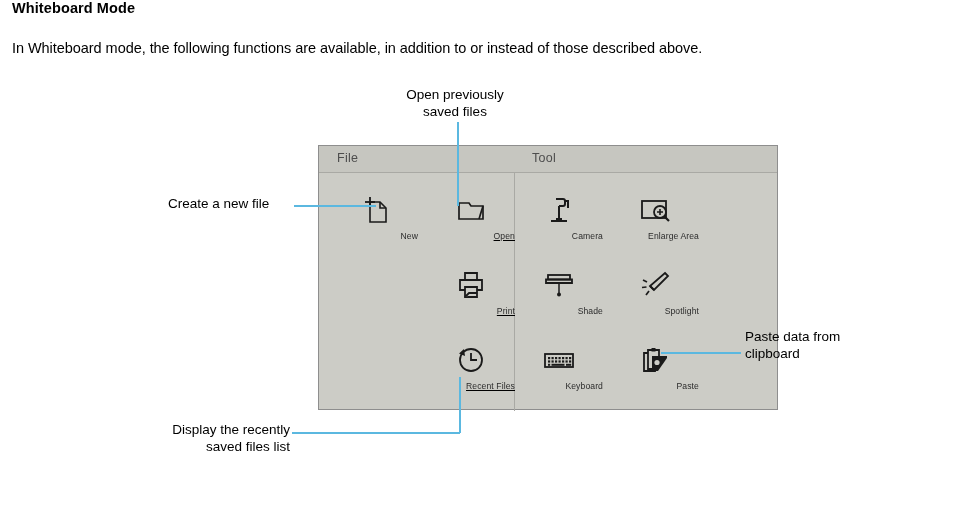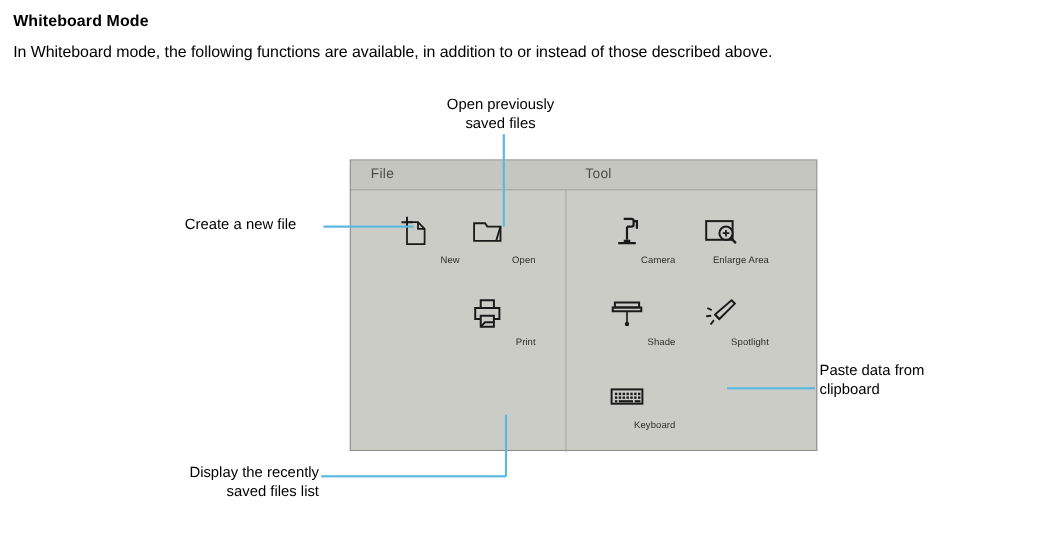--- a/index.html
+++ b/index.html
@@ -13,42 +13,42 @@
     position: relative;
     font-family: "Liberation Sans", sans-serif;
     color: #000000;
     overflow: hidden;
   }
 
   
   #page-title {
     position: absolute;
     left: 12px;
-    top: 12px;
+    top: 0;
     font-size: 14.5px;
     font-weight: bold;
     letter-spacing: 0.1px;
     white-space: nowrap;
   }
   #intro-text {
     position: absolute;
     left: 12px;
     top: 40px;
     font-size: 14.5px;
     font-weight: normal;
     white-space: nowrap;
     letter-spacing: -0.05px;
   }
 
   
   #menu-panel {
     position: absolute;
     left: 318px;
     top: 145px;
-    width: 425px;
+    width: 460px;
     height: 265px;
     background: #ccccc6;
     border: 1px solid #8e8e8e;
     box-sizing: border-box;
   }
   .panel-header {
     position: absolute;
     left: 0;
     top: 0;
     width: 100%;
@@ -100,22 +100,22 @@
     font-size: 8.6px;
     color: #2b2b2b;
     line-height: 10px;
     margin-top: 1px;
     letter-spacing: 0.1px;
     white-space: nowrap;
   }
 
   
   .col-0 { left: 11px;  }
-  .col-1 { left: 80px;  }
-  .col-2 { left: 207px; }
+  .col-1 { left: 108px; text-decoration: underline;  }
+  .col-2 { left: 196px; }
   .col-3 { left: 292px; }
   
   .row-0 { top: 17px;  }
   .row-1 { top: 92px;  }
   .row-2 { top: 167px; }
 
   
   .callout-text {
     position: absolute;
     font-size: 13.5px;
@@ -257,20 +257,30 @@
           <path d="M11 17 L15 21" stroke="#1a1a1a" stroke-width="1.8"></path>
           <path d="M8 13 L4 11" stroke="#1a1a1a" stroke-width="1.7"></path>
           <path d="M7.5 18 L3 18.5" stroke="#1a1a1a" stroke-width="1.7"></path>
           <path d="M10 22 L7 26" stroke="#1a1a1a" stroke-width="1.7"></path>
         </svg>
       </div>
       <div class="icon-label">Spotlight</div>
     </div>
 
 
+    <div class="icon-cell col-1 row-2">
+      <div class="icon-art">
+        <svg width="32" height="32" viewBox="0 0 32 32">
+          <circle cx="16" cy="16" r="11" fill="none" stroke="#1a1a1a" stroke-width="1.8"></circle>
+          <path d="M16 9 V16 H22" fill="none" stroke="#1a1a1a" stroke-width="1.8"></path>
+          <path d="M9 5 L4 9.5 L10 12 Z" fill="#1a1a1a"></path>
+        </svg>
+      </div>
+      <div class="icon-label">Recent Files</div>
+    </div>
 
     <div class="icon-cell col-2 row-2">
       <div class="icon-art">
         <svg width="34" height="32" viewBox="0 0 34 32">
           <rect x="3" y="10" width="28" height="13" fill="none" stroke="#1a1a1a" stroke-width="1.8"></rect>
           <g fill="#1a1a1a">
             <rect x="6" y="13" width="2.2" height="2.2"></rect>
             <rect x="9.5" y="13" width="2.2" height="2.2"></rect>
             <rect x="13" y="13" width="2.2" height="2.2"></rect>
             <rect x="16.5" y="13" width="2.2" height="2.2"></rect>
@@ -286,20 +296,33 @@
             <rect x="27" y="16.4" width="2.2" height="2.2"></rect>
             <rect x="6" y="19.8" width="2.2" height="2"></rect>
             <rect x="9.5" y="19.8" width="13" height="2"></rect>
             <rect x="24" y="19.8" width="5.2" height="2"></rect>
           </g>
         </svg>
       </div>
       <div class="icon-label">Keyboard</div>
     </div>
 
+    <div class="icon-cell col-3 row-2">
+      <div class="icon-art">
+        <svg width="32" height="32" viewBox="0 0 32 32">
+          <path d="M5 9 H16 V27 H5 Z" fill="none" stroke="#1a1a1a" stroke-width="1.8"></path>
+          <path d="M9 6 H20 V25 H9 Z" fill="#ccccc6" stroke="#1a1a1a" stroke-width="1.8"></path>
+          <path d="M12.5 4 H16.5 V7.5 H12.5 Z" fill="#1a1a1a"></path>
+          <path d="M13 12 H28 V27 H13 Z" fill="#1a1a1a"></path>
+          <circle cx="18" cy="18.5" r="2.6" fill="#ccccc6"></circle>
+          <path d="M28 14 L28 27 L19 27 Z" fill="#ccccc6"></path>
+        </svg>
+      </div>
+      <div class="icon-label">Paste</div>
+    </div>
 
   </div>
 </div>
 
 <div id="callout-new-text" class="callout-text">Create a new file</div>
 <div id="leader-new" class="leader leader-h"></div>
 
 <div id="callout-open-text" class="callout-text">Open previously
 saved files</div>
 <div id="leader-open" class="leader leader-v"></div>

